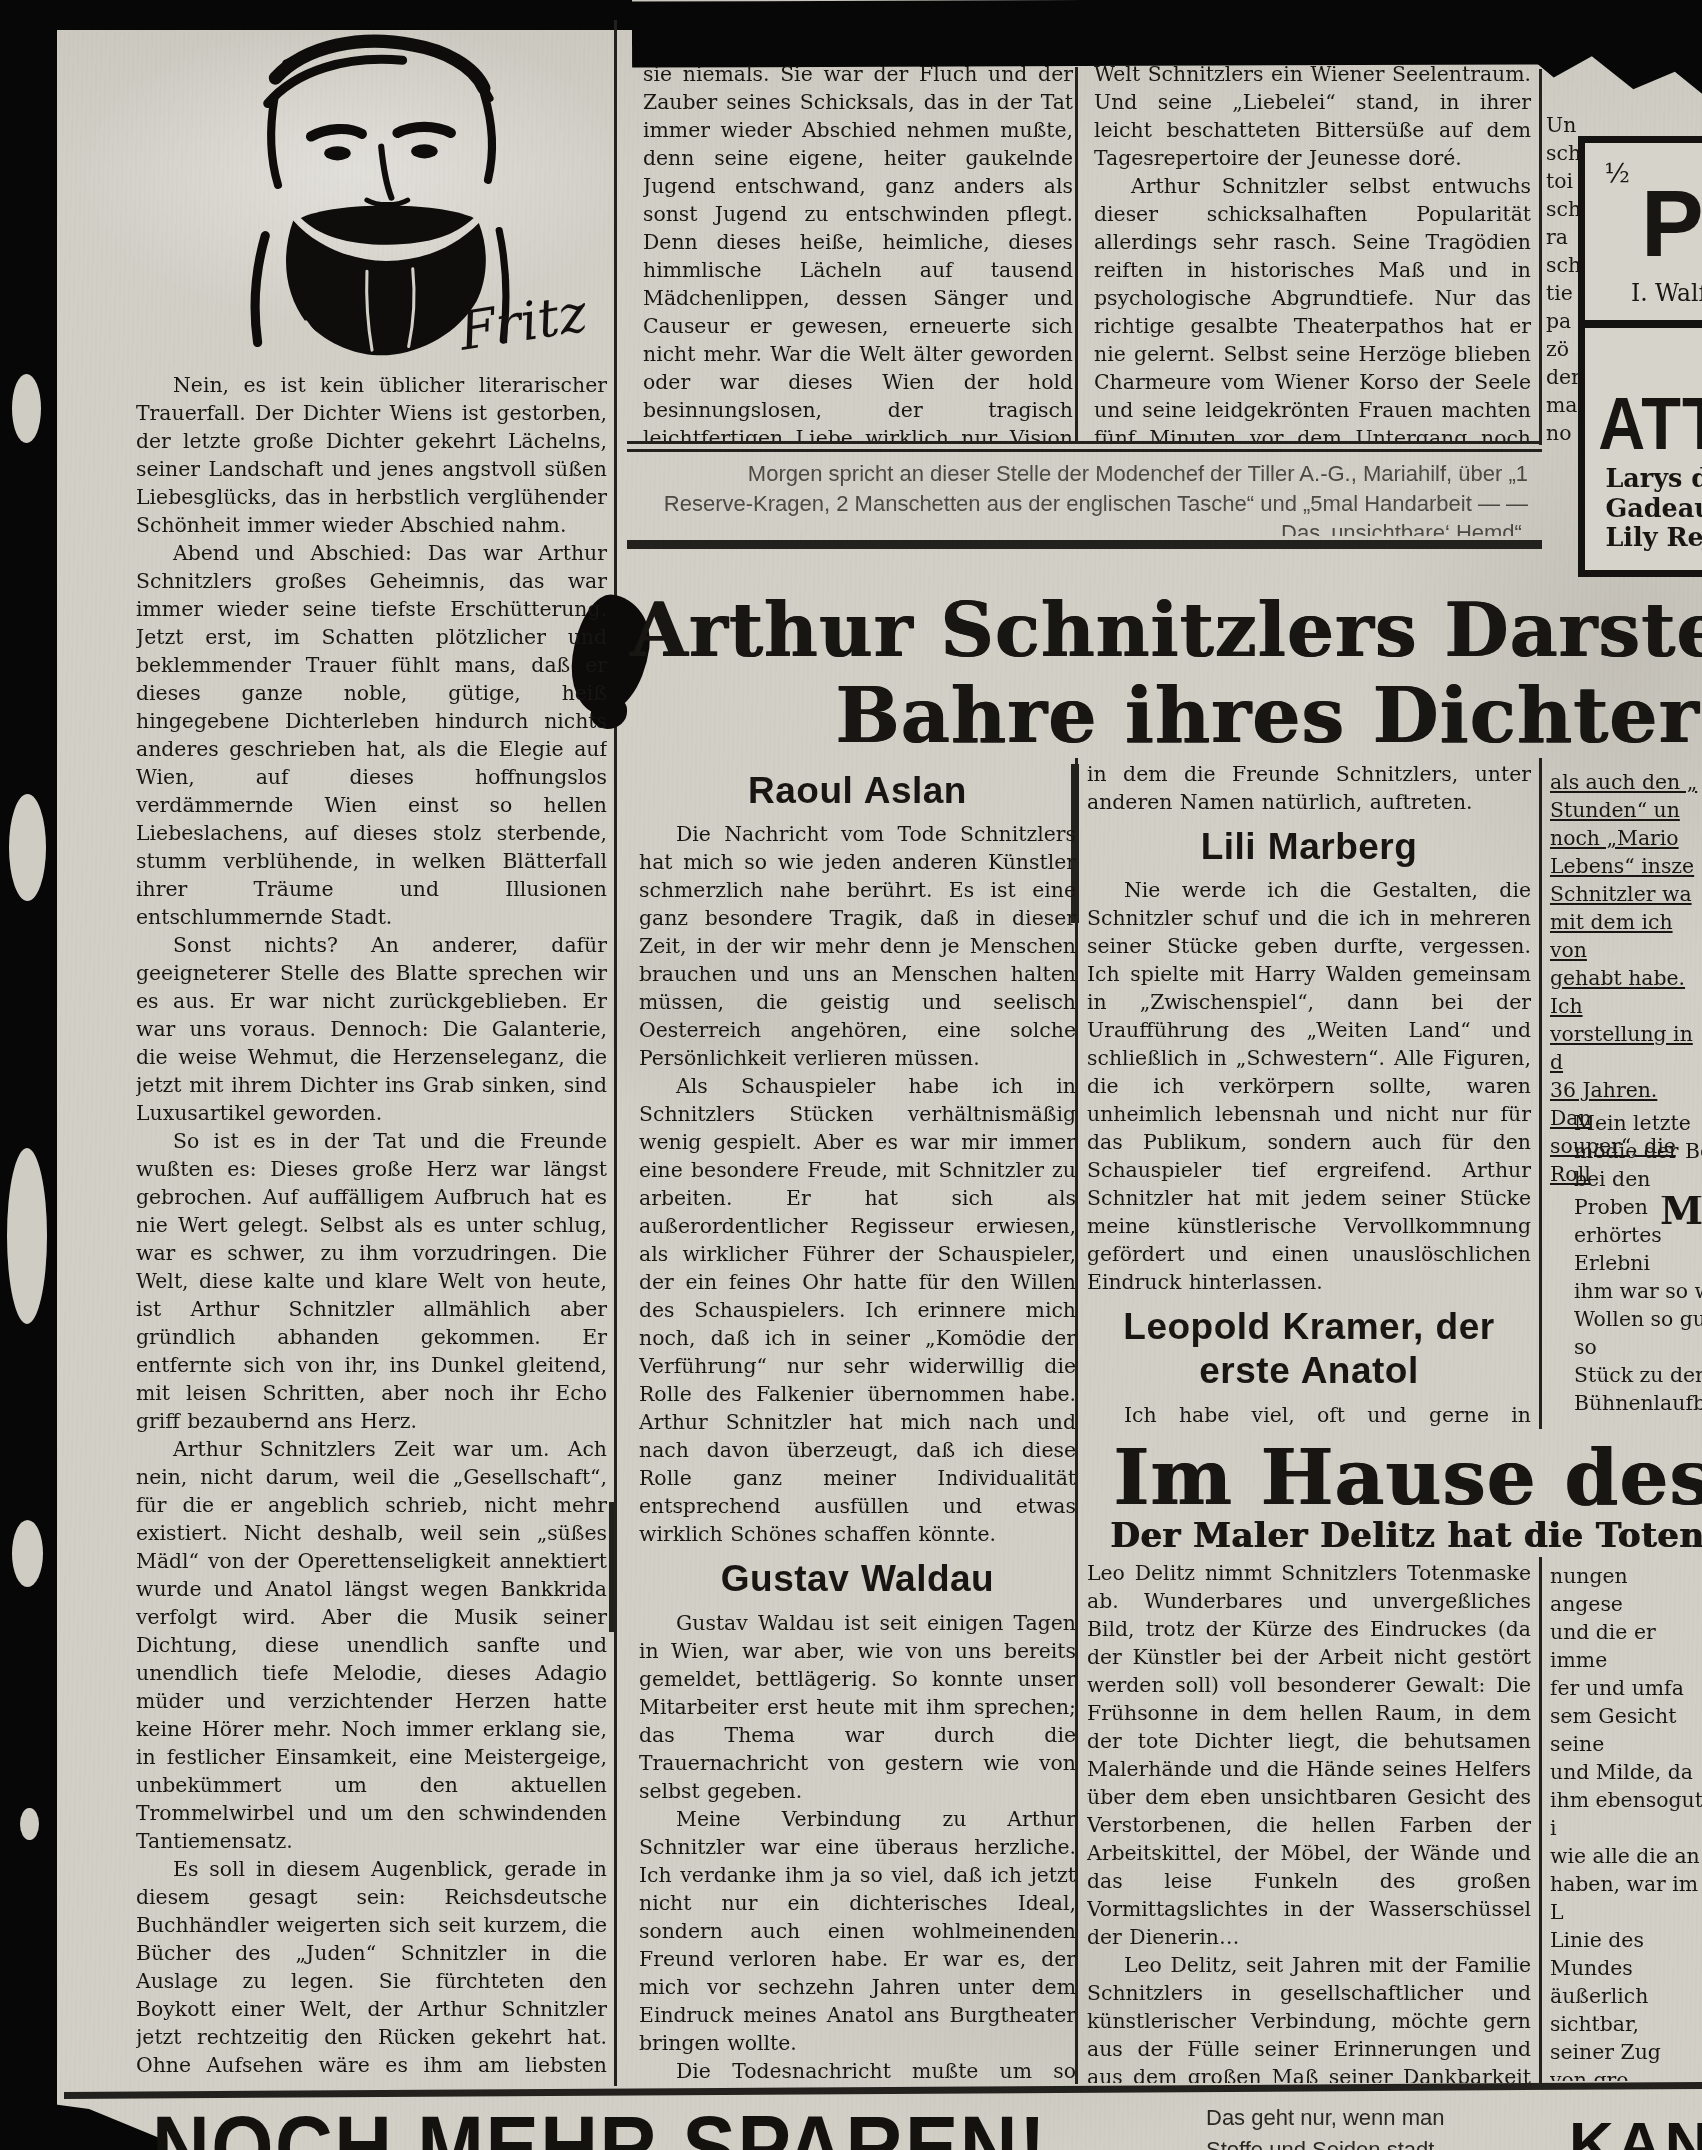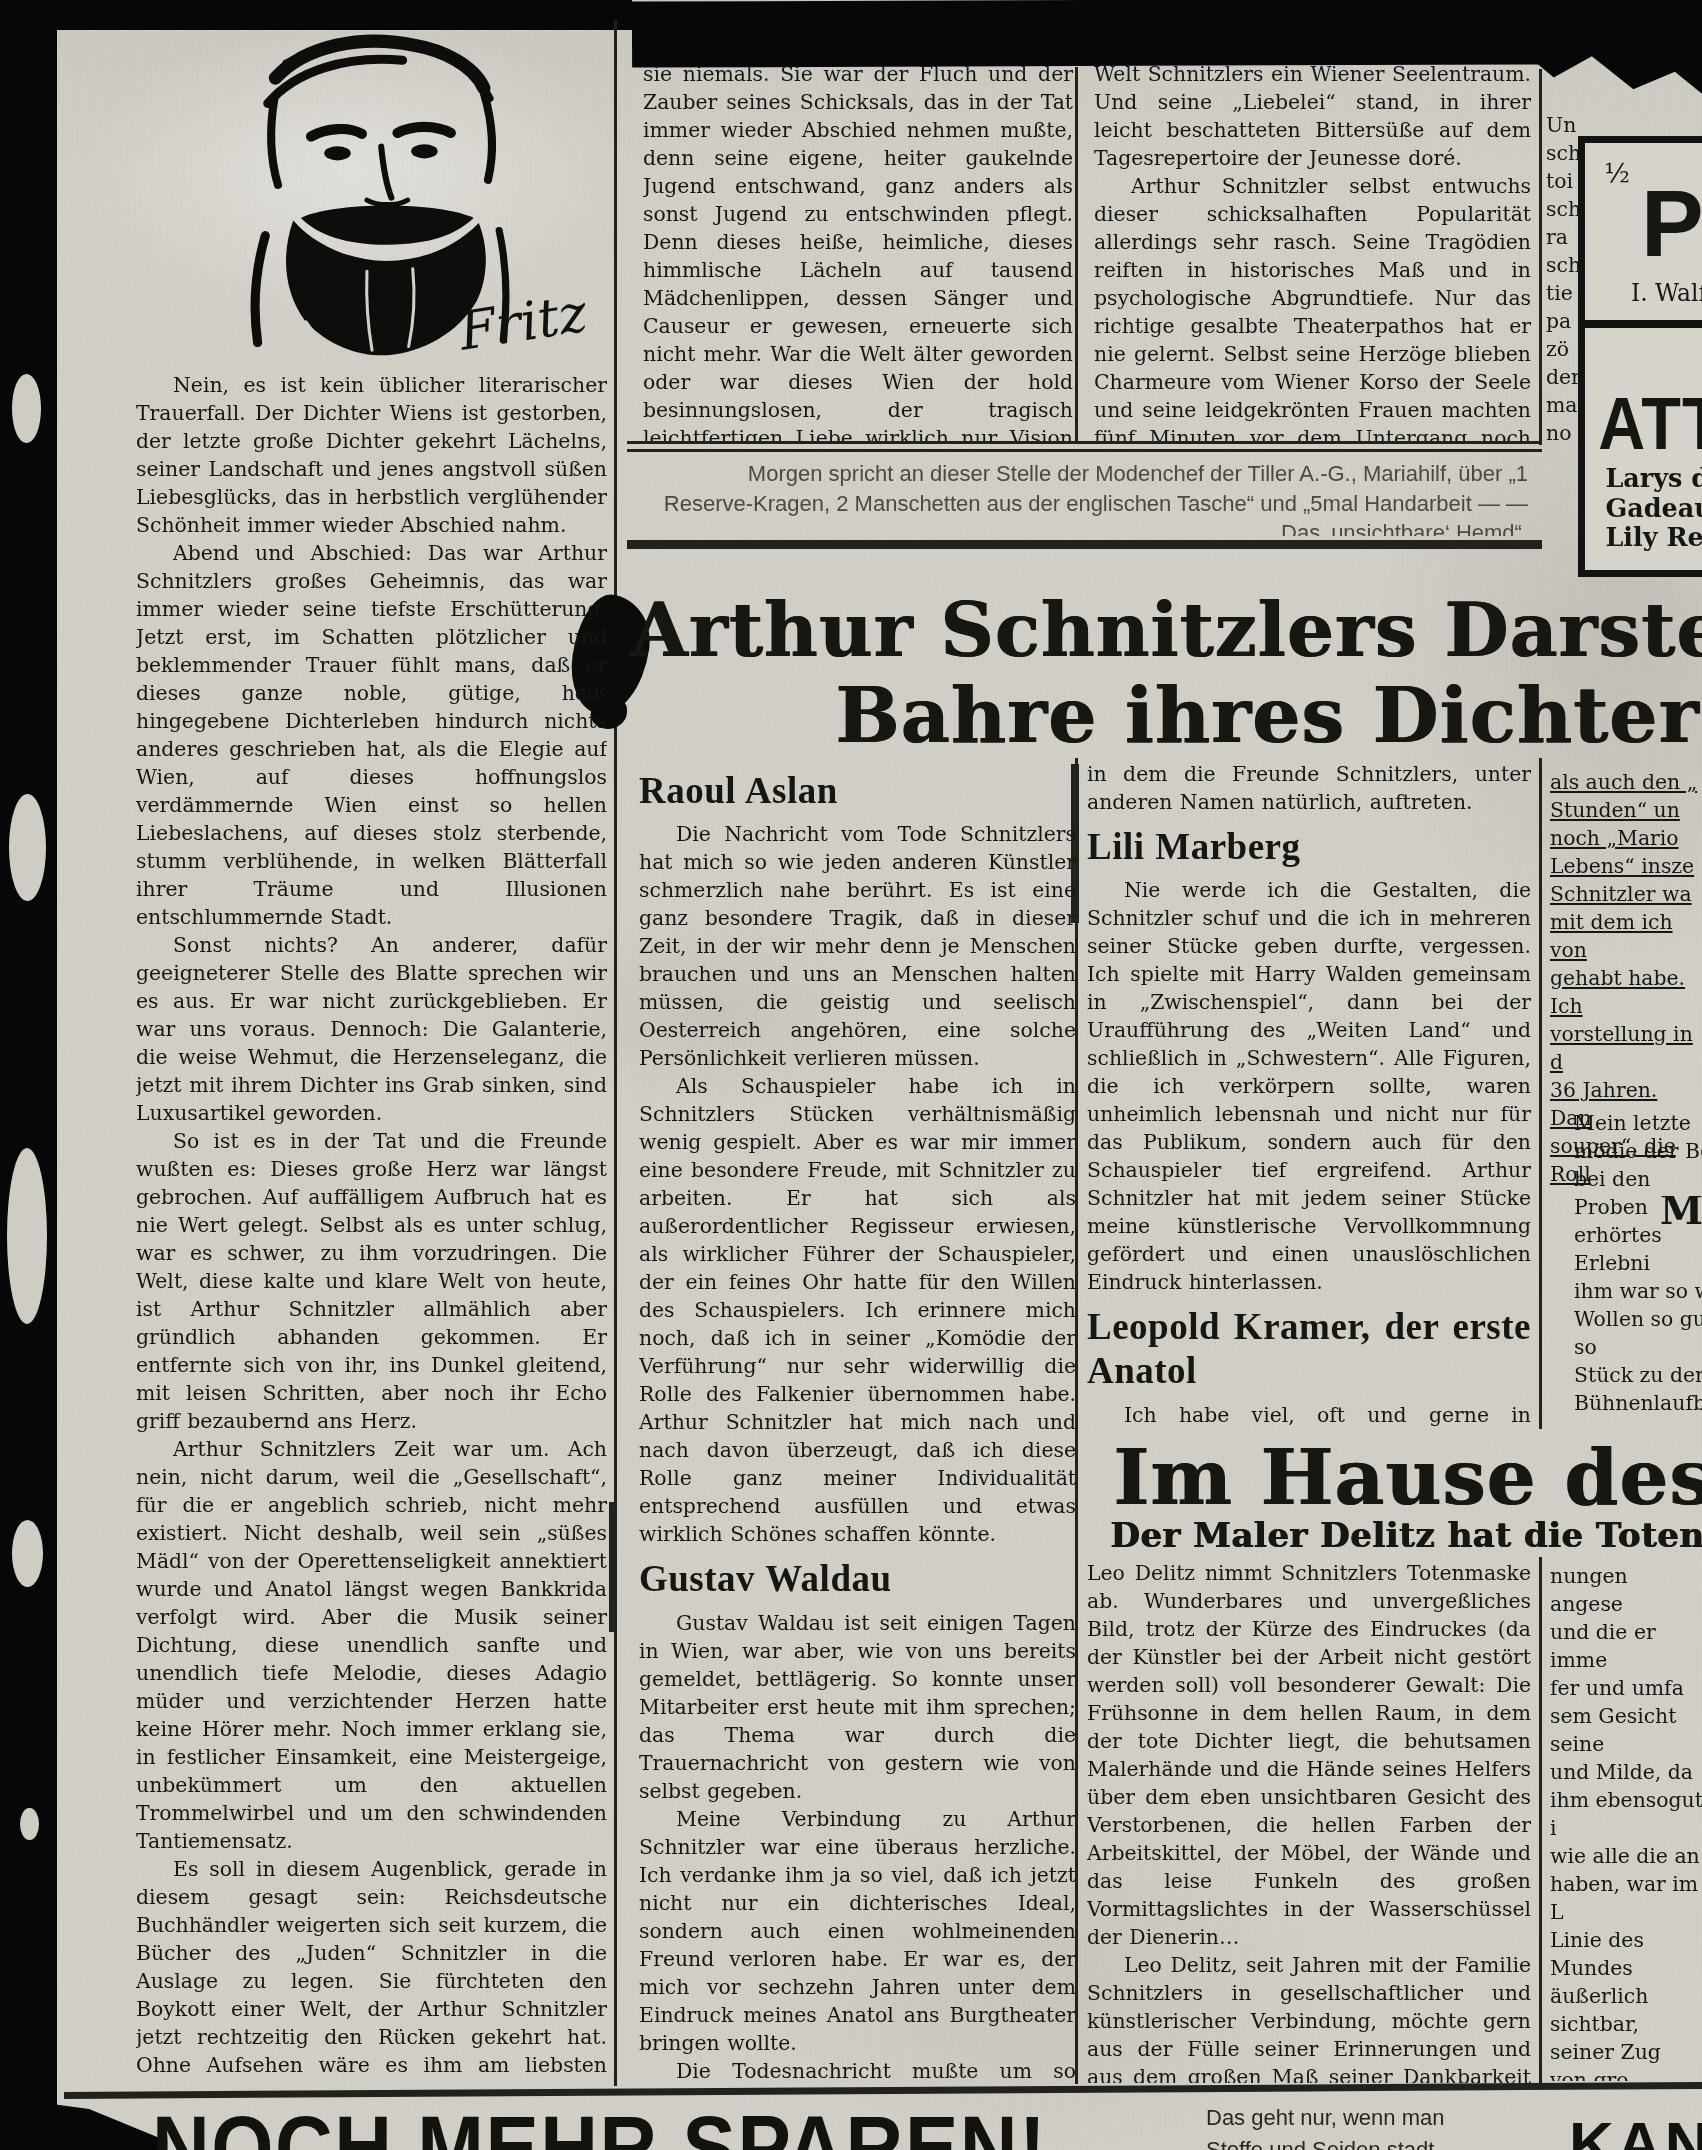--- a/index.html
+++ b/index.html
@@ -24,23 +24,23 @@
      clip-path:polygon(0 0,100% 0,100% 100%,82% 74%,58% 92%,34% 58%,12% 80%,0 62%);}
   .bot-left{left:0;top:2097px;width:162px;height:54px;clip-path:polygon(0 0,55% 22%,100% 78%,100% 100%,0 100%);}
   .speck{position:absolute;background:#cfccc4;border-radius:50%;}
   
   .vrule{position:absolute;width:2.5px;background:#23211d;}
   .hrule{position:absolute;background:#23211d;}
   
   .col{position:absolute;overflow:hidden;font-size:20.4px;line-height:28px;text-align:justify;word-spacing:1px;}
   .para{text-indent:37px;margin:0;}
   .para.cont{text-indent:0;}
-  .sechead{font-weight:bold;font-size:37px;line-height:44px;
+  .sechead{font-weight:bold;text-align:center;font-size:37px;line-height:44px;
            margin:9.2px 0 7.1px 0;text-indent:0;letter-spacing:0.5px;
-           font-family:Liberation Serif, serif;}
+           font-family:Liberation Sans, sans-serif;}
   
   .mainhead{position:absolute;white-space:nowrap;font-weight:bold;letter-spacing:1px;
             font-family:"DejaVu Serif",serif;text-shadow:1px 0 0 #181613;}
   .notice{position:absolute;font-family:"Liberation Sans",sans-serif;color:#4c4842;
           font-size:22px;line-height:29.5px;text-align:right;overflow:hidden;}
   .frag{white-space:pre-line;overflow:hidden;position:absolute;font-size:20.4px;line-height:28px;}
   .adbox{position:absolute;border:7.1px solid #151311;background:#d6d3cb;overflow:hidden;
          font-family:"Liberation Sans",sans-serif;}
   .blob{position:absolute;background:#0c0b0a;}
   .sans{font-family:"Liberation Sans",sans-serif;}

